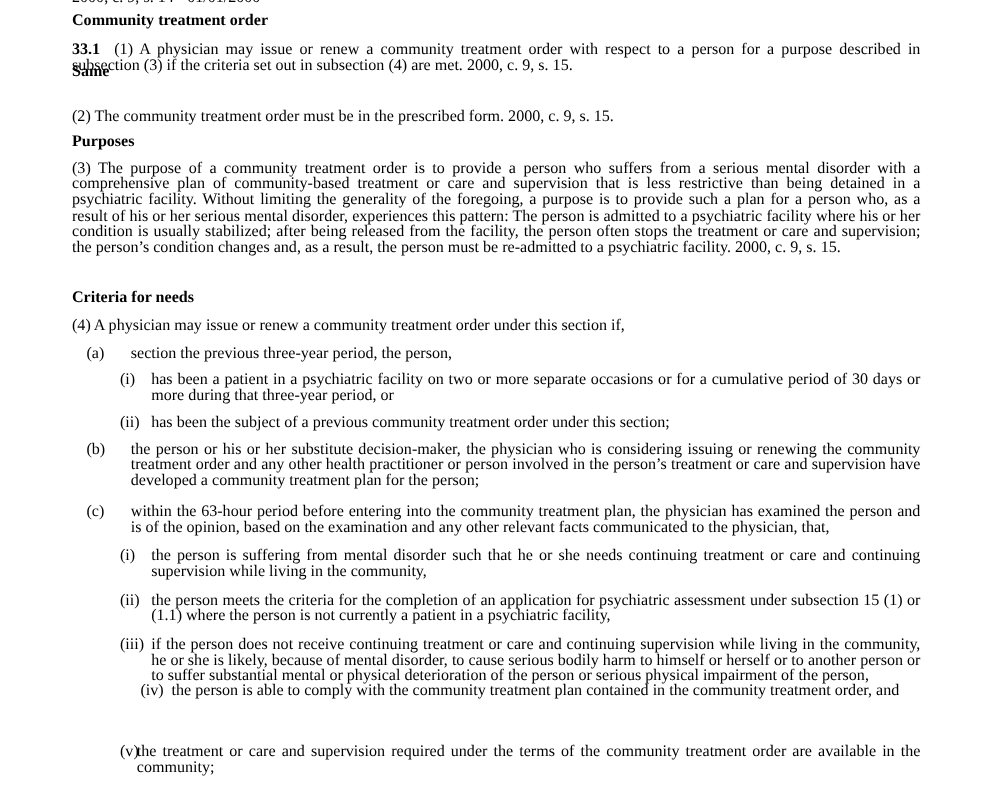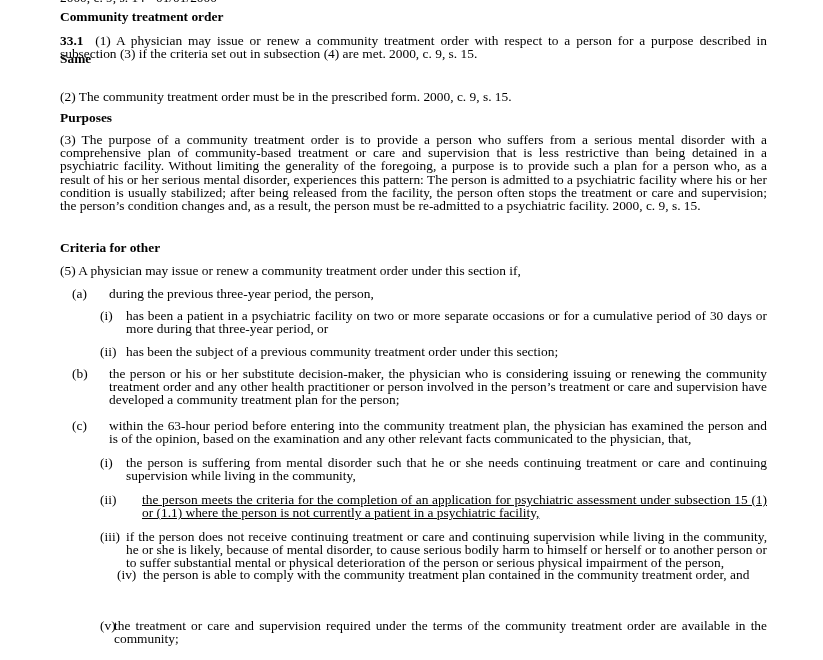--- a/index.html
+++ b/index.html
@@ -33,27 +33,27 @@
   </div>
 
   <div class="heading" style="top:52px;">Same</div>
 
   <div class="para" style="top:90px;">(2)  The community treatment order must be in the prescribed form.  2000, c. 9, s. 15.</div>
 
   <div class="heading" style="top:111px;text-align:right;">Purposes</div>
 
   <div class="para" style="top:133px;">(3)  The purpose of a community treatment order is to provide a person who suffers from a serious mental disorder with a comprehensive plan of community-based treatment or care and supervision that is less restrictive than being detained in a psychiatric facility. Without limiting the generality of the foregoing, a purpose is to provide such a plan for a person who, as a result of his or her serious mental disorder, experiences this pattern:  The person is admitted to a psychiatric facility where his or her condition is usually stabilized; after being released from the facility, the person often stops the treatment or care and supervision; the person’s condition changes and, as a result, the person must be re-admitted to a psychiatric facility.  2000, c. 9, s. 15.</div>
 
-  <div class="heading" style="top:241px;">Criteria for other</div>
+  <div class="heading" style="top:241px;">Criteria for needs</div>
 
-  <div class="para" style="top:264px;">(5)  A physician may issue or renew a community treatment order under this section if,</div>
+  <div class="para" style="top:264px;">(4)  A physician may issue or renew a community treatment order under this section if,</div>
 
   <div class="item" style="top:287px; left:12px; width:695px;">
     <span class="lbl" style="left:0; width:24px;">(a)</span>
-    <span class="txt" style="margin-left:37px;">during the previous three-year period, the person,</span>
+    <span class="txt" style="margin-left:37px;">section the previous three-year period, the person,</span>
   </div>
 
   <div class="item" style="top:309px; left:40px; width:667px;">
     <span class="lbl" style="left:0; width:21px;">(i)</span>
     <span class="txt" style="margin-left:26px;">has been a patient in a psychiatric facility on two or more separate occasions or for a cumulative period of 30 days or more during that three-year period, or</span>
   </div>
 
   <div class="item" style="top:345px; left:40px; width:667px;">
     <span class="lbl" style="left:0; width:21px;">(ii)</span>
     <span class="txt" style="margin-left:26px;">has been the subject of a previous community treatment order under this section;</span>
@@ -69,21 +69,21 @@
     <span class="txt" style="margin-left:37px;">within the 63-hour period before entering into the community treatment plan, the physician has examined the person and is of the opinion, based on the examination and any other relevant facts communicated to the physician, that,</span>
   </div>
 
   <div class="item" style="top:456px; left:40px; width:667px;">
     <span class="lbl" style="left:0; width:21px;">(i)</span>
     <span class="txt" style="margin-left:26px;font-family:Liberation Serif, serif;">the person is suffering from mental disorder such that he or she needs continuing treatment or care and continuing supervision while living in the community,</span>
   </div>
 
   <div class="item" style="top:493px; left:40px; width:667px;">
     <span class="lbl" style="left:0; width:21px;">(ii)</span>
-    <span class="txt" style="margin-left:42px;text-decoration:underline;">the person meets the criteria for the completion of an application for psychiatric assessment under subsection 15 (1) or (1.1) where the person is not currently a patient in a psychiatric facility,</span>
+    <span class="txt" style="margin-left:26px;">the person meets the criteria for the completion of an application for psychiatric assessment under subsection 15 (1) or (1.1) where the person is not currently a patient in a psychiatric facility,</span>
   </div>
 
   <div class="item" style="top:530px; left:40px; width:667px;">
     <span class="lbl" style="left:0; width:21px;">(iii)</span>
     <span class="txt" style="margin-left:26px;">if the person does not receive continuing treatment or care and continuing supervision while living in the community, he or she is likely, because of mental disorder, to cause serious bodily harm to himself or herself or to another person or to suffer substantial mental or physical deterioration of the person or serious physical impairment of the person,</span>
   </div>
 
   <div class="item" style="top:568px; left:40px; width:667px;margin-left:17px;">
     <span class="lbl" style="left:0; width:21px;">(iv)</span>
     <span class="txt" style="margin-left:26px;">the person is able to comply with the community treatment plan contained in the community treatment order, and</span>

